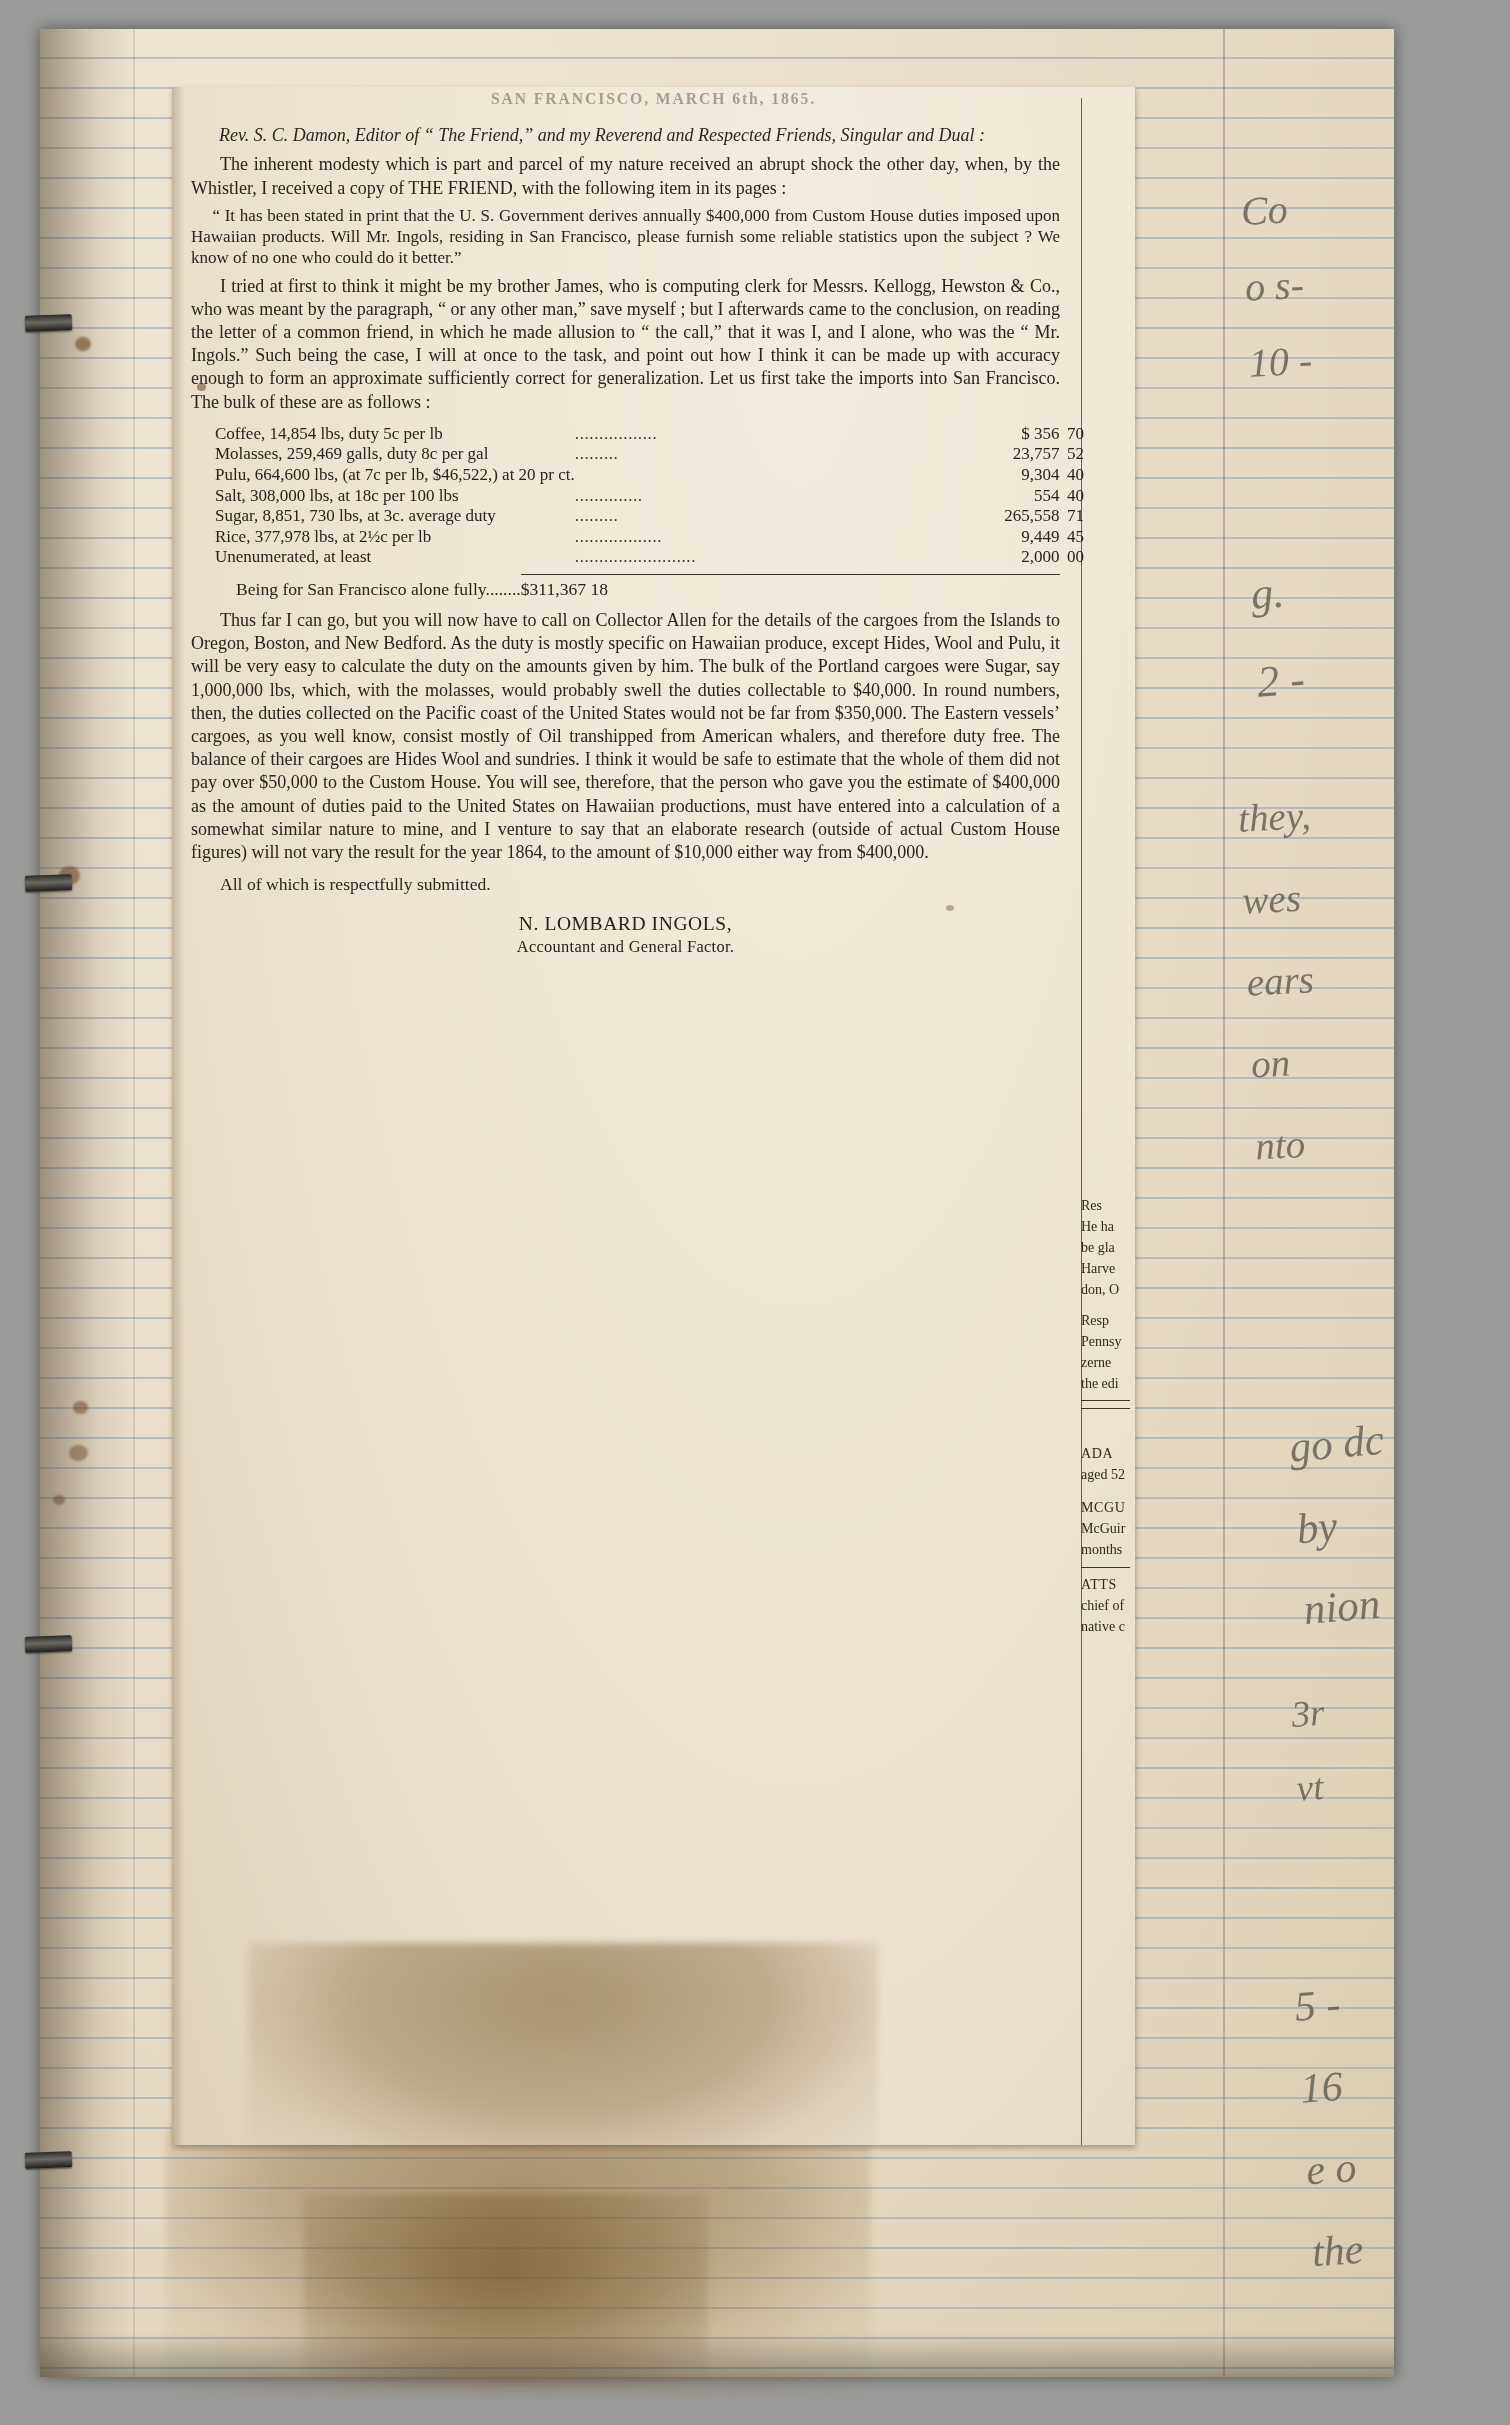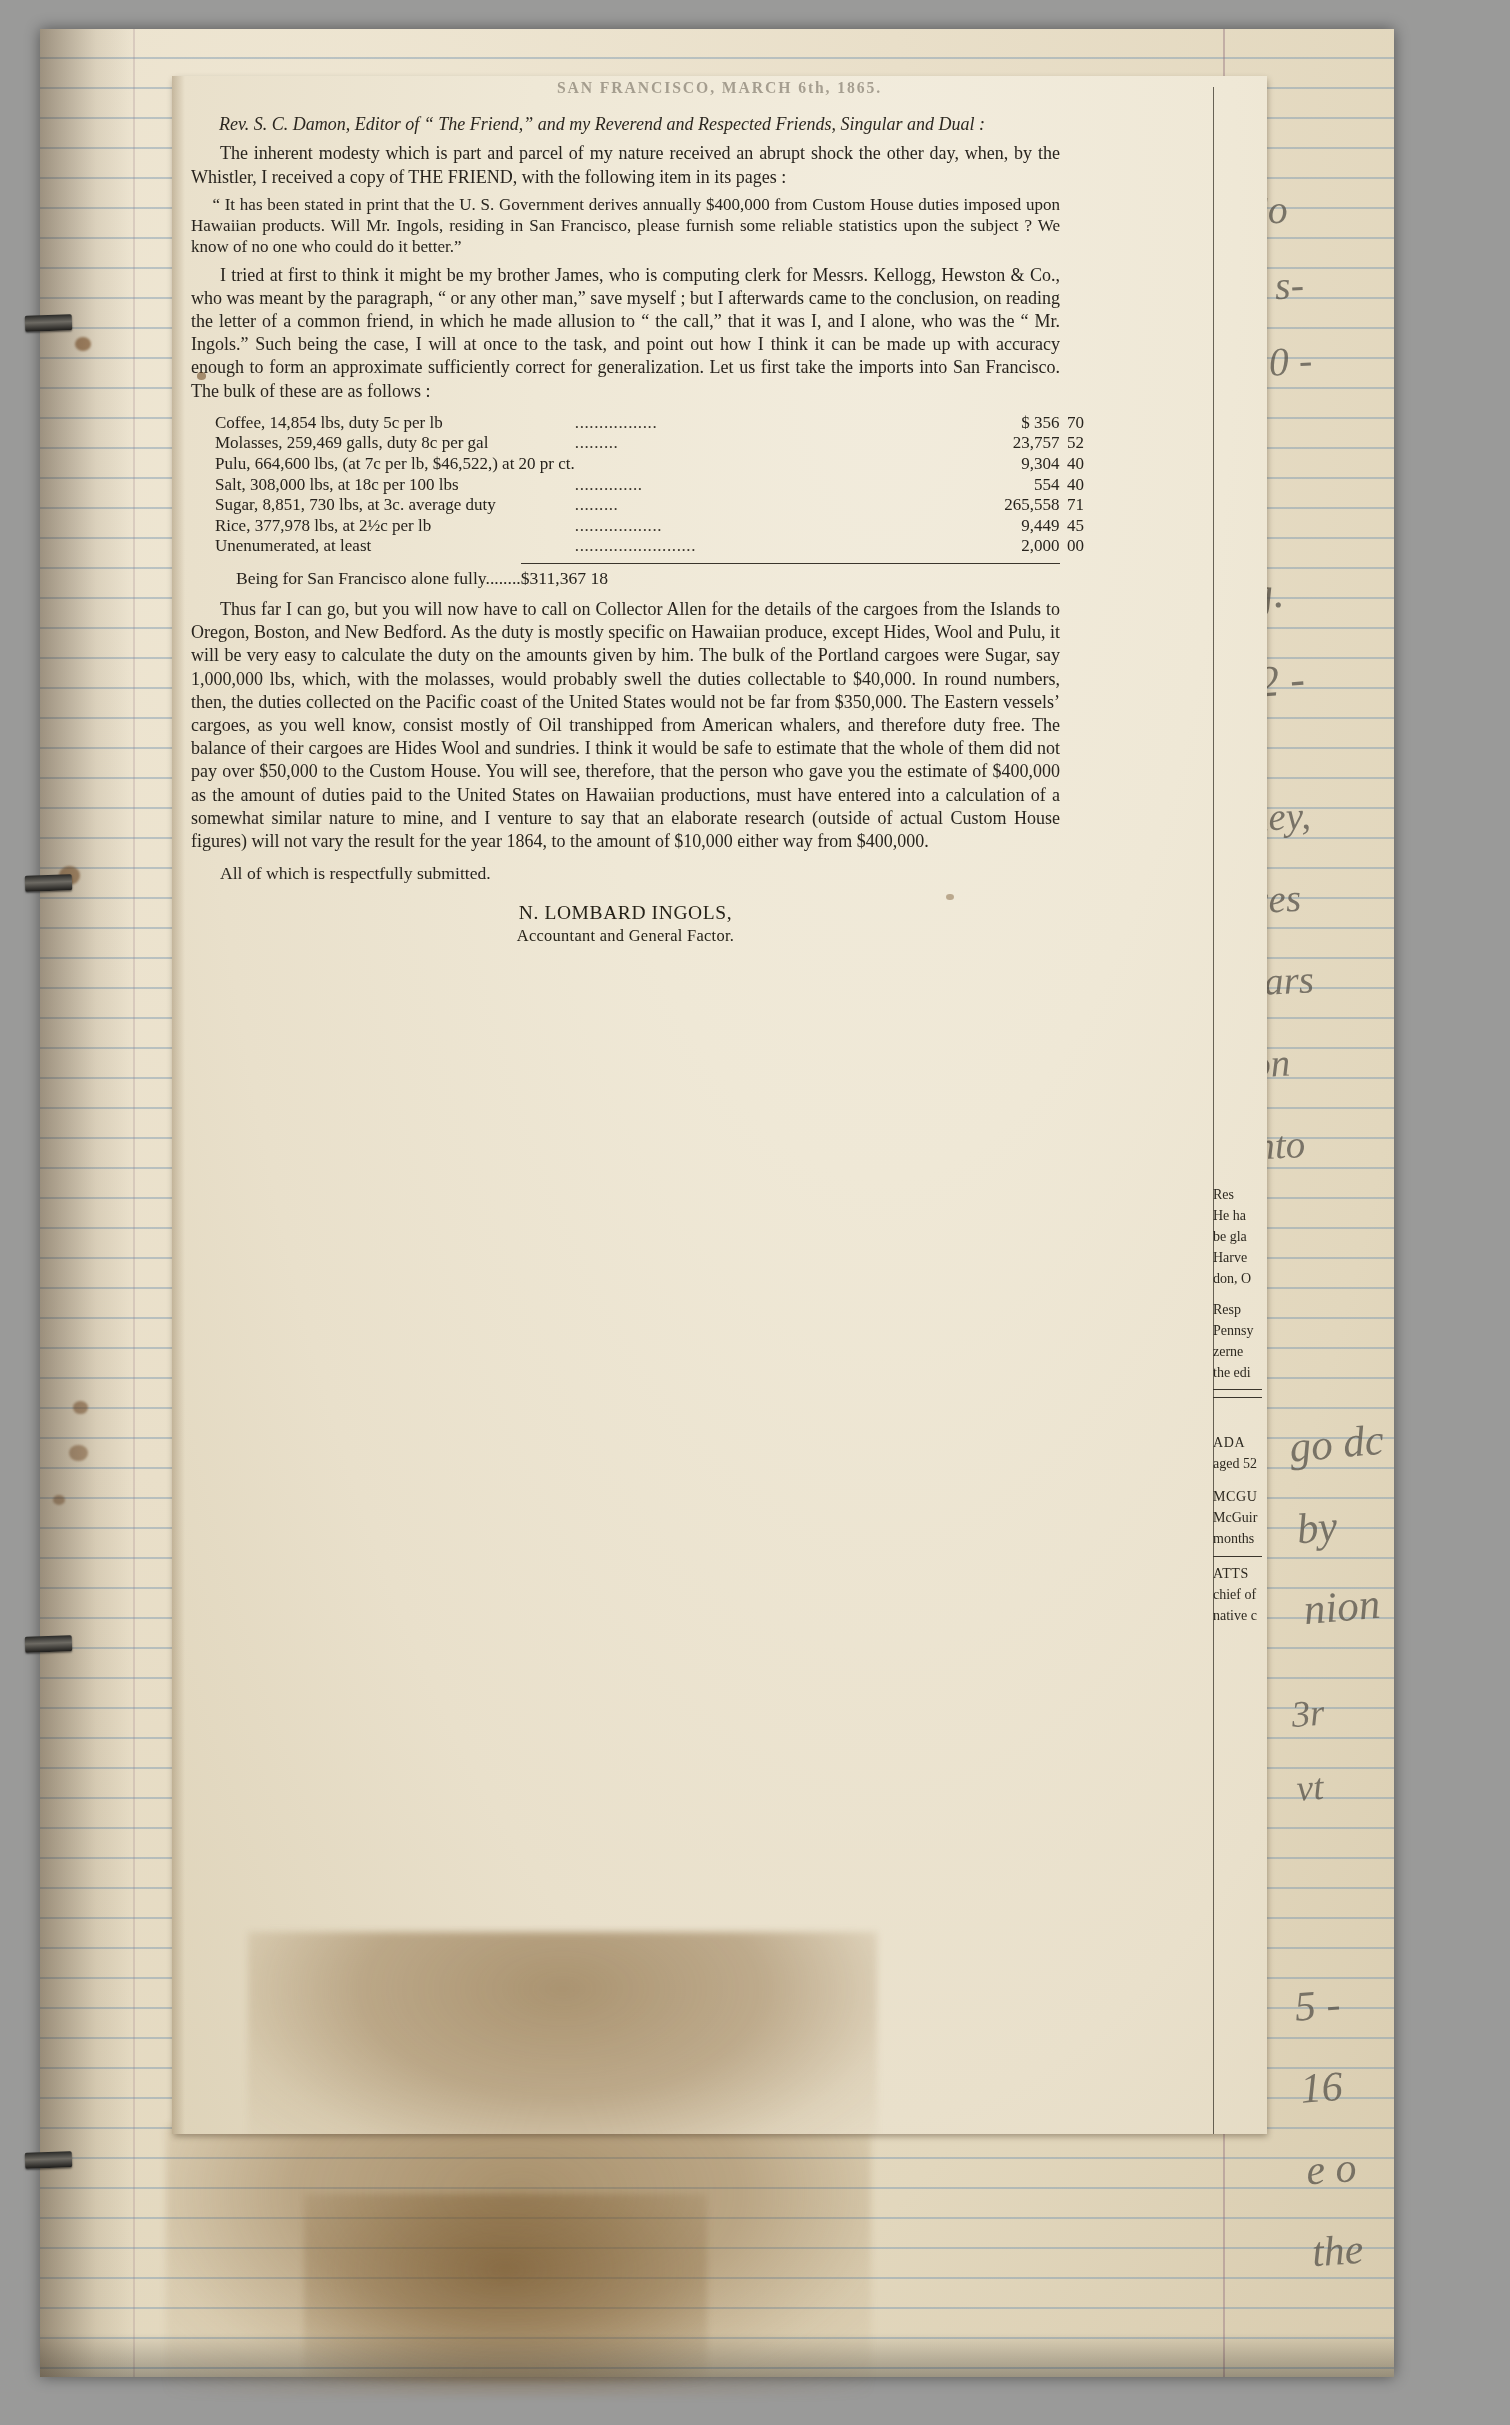--- a/index.html
+++ b/index.html
@@ -35,21 +35,21 @@
     background:linear-gradient(to right, rgba(60,45,30,.45), rgba(90,70,45,.12) 60%, rgba(0,0,0,0));
   }
   .staple{
     position:absolute;left:25px;width:47px;height:16.4px;border-radius:1.9px;
     background:linear-gradient(to bottom,#2a2a28,#6d6a63 45%,#1d1c1a);
     box-shadow:0 1.3px 1.9px rgba(0,0,0,.5);
     transform:rotate(-2deg);
   }
   
   .clip{
-    position:absolute;left:132px;top:47px;width:1095px;height:2058px;
+    position:absolute;left:132px;top:58px;width:963px;height:2058px;
     background:
       radial-gradient(ellipse at 65% 8%, #f2ecdd 0%, #efe8d6 35%, #e9e0cb 70%, #ded3b9 100%);
     box-shadow:1.3px 2.5px 6.3px rgba(60,45,25,.40);
     overflow:hidden;
   }
   .clip .torn-left{
     position:absolute;left:-3.8px;top:0;width:16.4px;height:100%;
     background:linear-gradient(to right, rgba(120,95,60,.42), rgba(120,95,60,0));
   }
   .clip .colrule{

